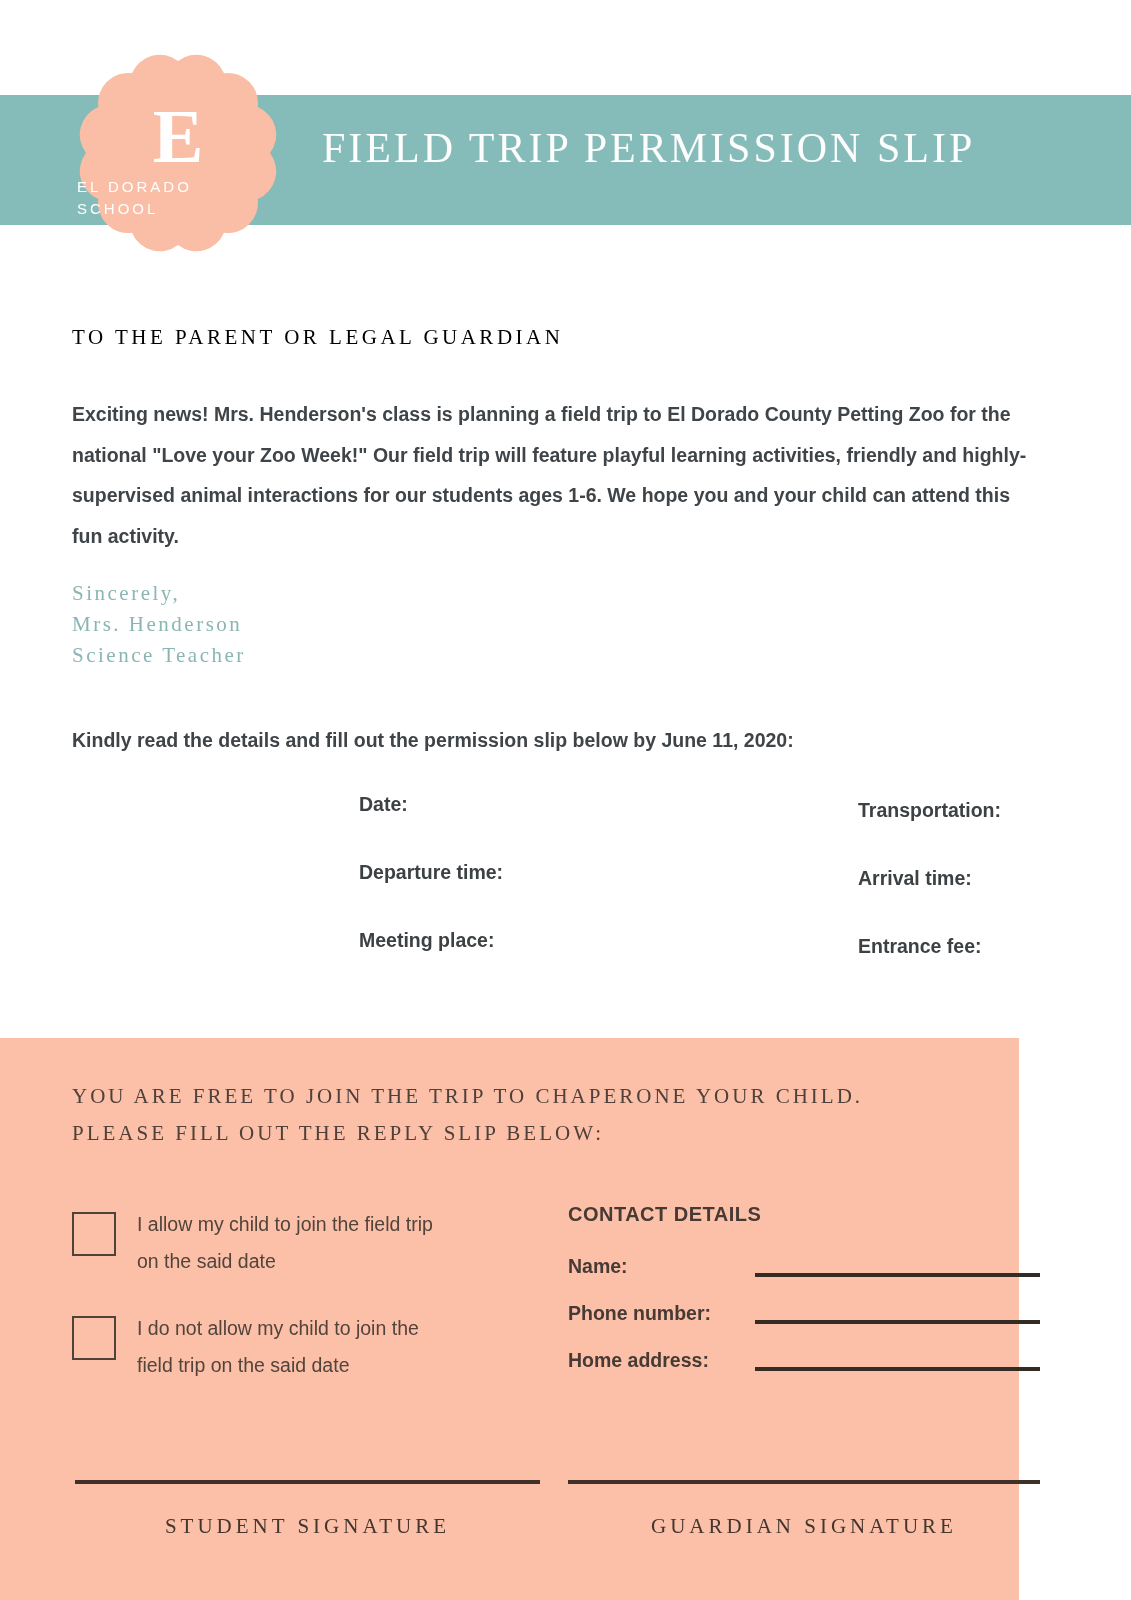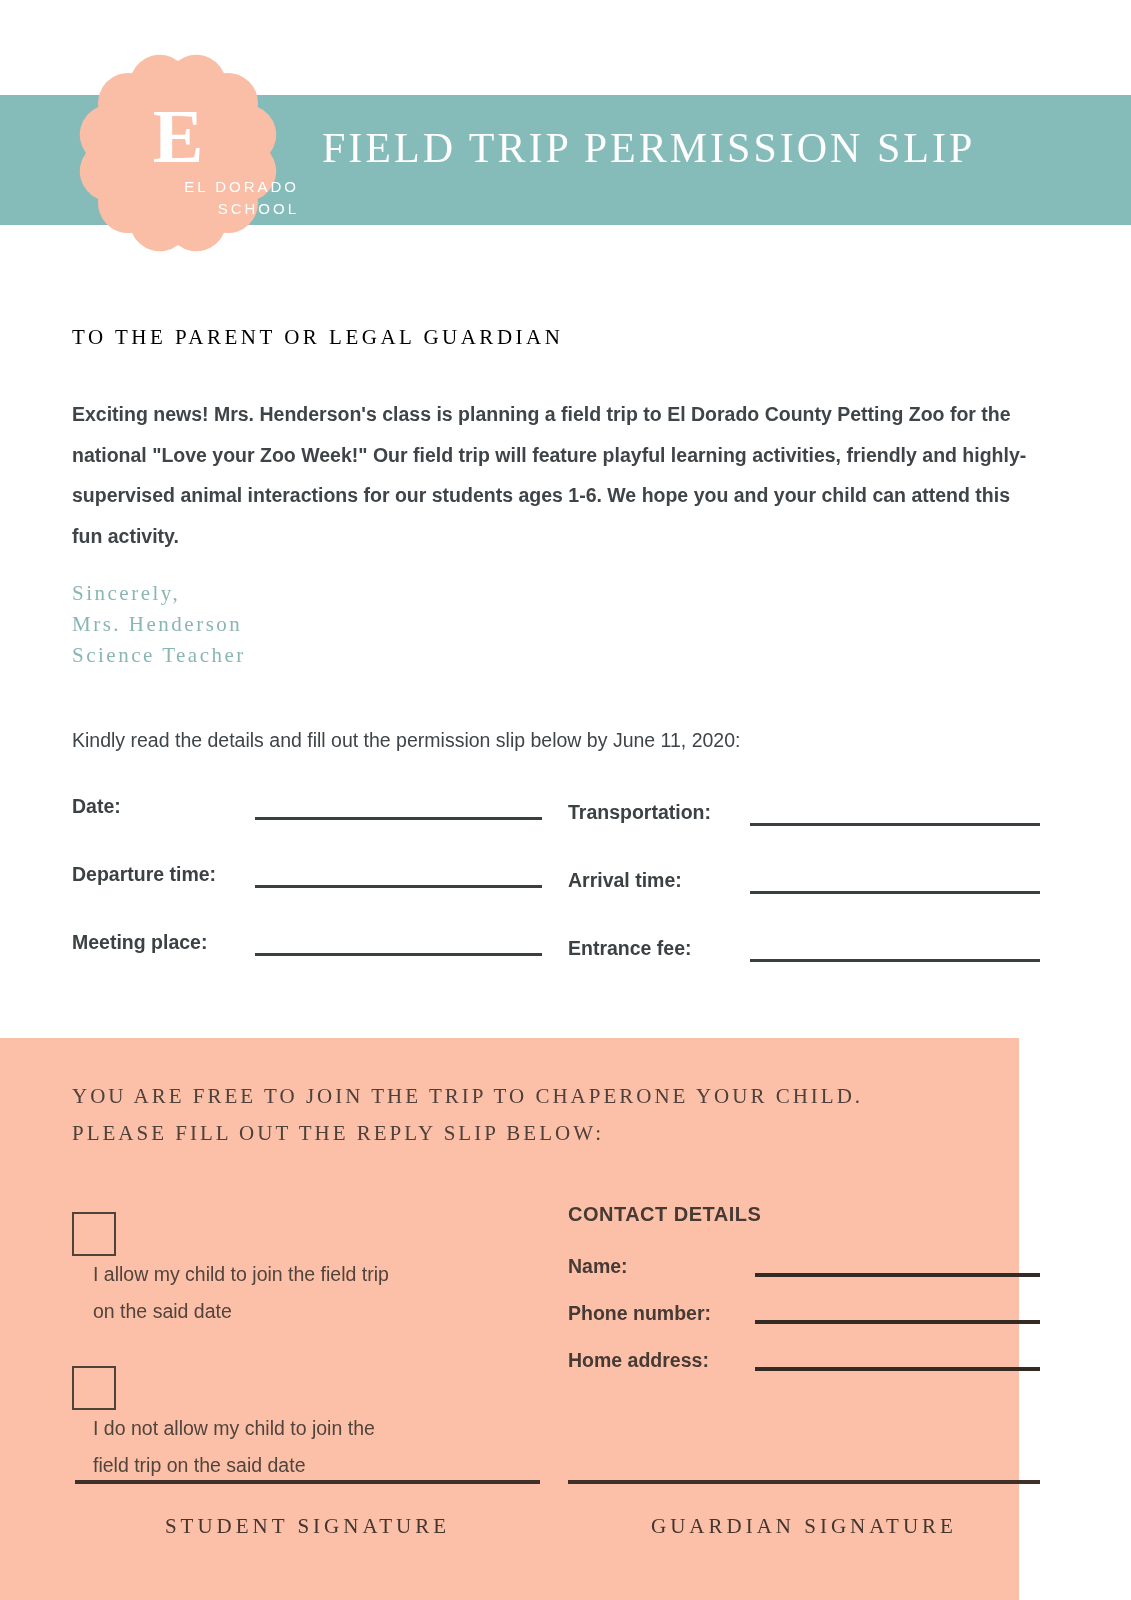--- a/index.html
+++ b/index.html
@@ -20,68 +20,68 @@
     color: #fdfdfd; white-space: nowrap;
   }
   .badge { position: absolute; left: 73px; top: 48px; width: 210px; height: 210px; }
   .badge svg { position: absolute; left: 0; top: 0; }
   .badge-initial {
     position: absolute; left: 0; top: 48px; width: 210px; text-align: center;
     font-family: "Liberation Serif", serif; font-weight: bold; font-size: 76px;
     color: #ffffff; line-height: 80px;
   }
   .badge-school {
-    position: absolute; left: 16px; top: 128px; width: 210px; text-align: right;
+    position: absolute; left: 4px; top: 128px; width: 210px; text-align: left;
     font-size: 15px; letter-spacing: 3px; color: #ffffff; line-height: 22px;
   }
 
   
   .greeting {
     position: absolute; left: 72px; top: 325px;
     font-family: "Liberation Serif", serif; font-size: 21px; letter-spacing: 3.5px;
     color: #000000;
   }
   .intro {
     position: absolute; left: 72px; top: 394px; width: 958px;
     font-size: 19.5px; line-height: 40.5px; color: #3f4448; font-weight: bold;
   }
   .signoff {
     position: absolute; left: 72px; top: 578px;
     font-family: "Liberation Serif", serif; font-size: 21px; letter-spacing: 2.5px;
     line-height: 31px; color: #89b6b3;
   }
   .deadline {
     position: absolute; left: 72px; top: 729px;
-    font-size: 19.5px; color: #3f4448;
+    font-size: 19.5px; color: #3f4448; font-weight: bold;
   }
 
   
   .fields-left  { position: absolute; left: 72px;  top: 790px; width: 470px; }
   .fields-right { position: absolute; left: 568px; top: 796px; width: 472px; }
-  .field-row { display: flex; align-items: flex-end; height: 30px; margin-bottom: 38px; }
+  .field-row { display: flex; align-items: flex-end; height: 30px; margin-bottom: 38px; flex-direction: column; }
   .field-label {
     font-size: 19.5px; font-weight: bold; color: #3c4144; line-height: 28px;
     flex: 0 0 auto;
   }
   .fields-left  .field-label { width: 183px; }
   .fields-right .field-label { width: 182px; }
   .blank { flex: 1 1 auto; height: 24px; border-bottom: 3px solid #3a3f42; }
 
   
   .reply {
     position: absolute; left: 0; top: 1038px; width: 1019px; height: 562px;
     background: #fcbfa7;
   }
   .reply-heading {
     position: absolute; left: 72px; top: 40px; width: 960px;
     font-family: "Liberation Serif", serif; font-size: 21px; letter-spacing: 3px;
     line-height: 37px; color: #4e403a;
   }
   .options { position: absolute; left: 72px; top: 168px; width: 400px; }
-  .option { display: flex; margin-bottom: 30px; flex-direction: column; }
+  .option { display: flex; margin-bottom: 30px; }
   .checkbox {
     width: 44px; height: 44px; border: 2px solid #4e4239; flex: 0 0 auto;
     margin-top: 6px;
   }
   .option-label {
     margin-left: 21px; width: 315px; font-size: 19.5px; line-height: 37px;
     color: #51443c;
   }
   .option + .option { margin-top: 24px; }
 

